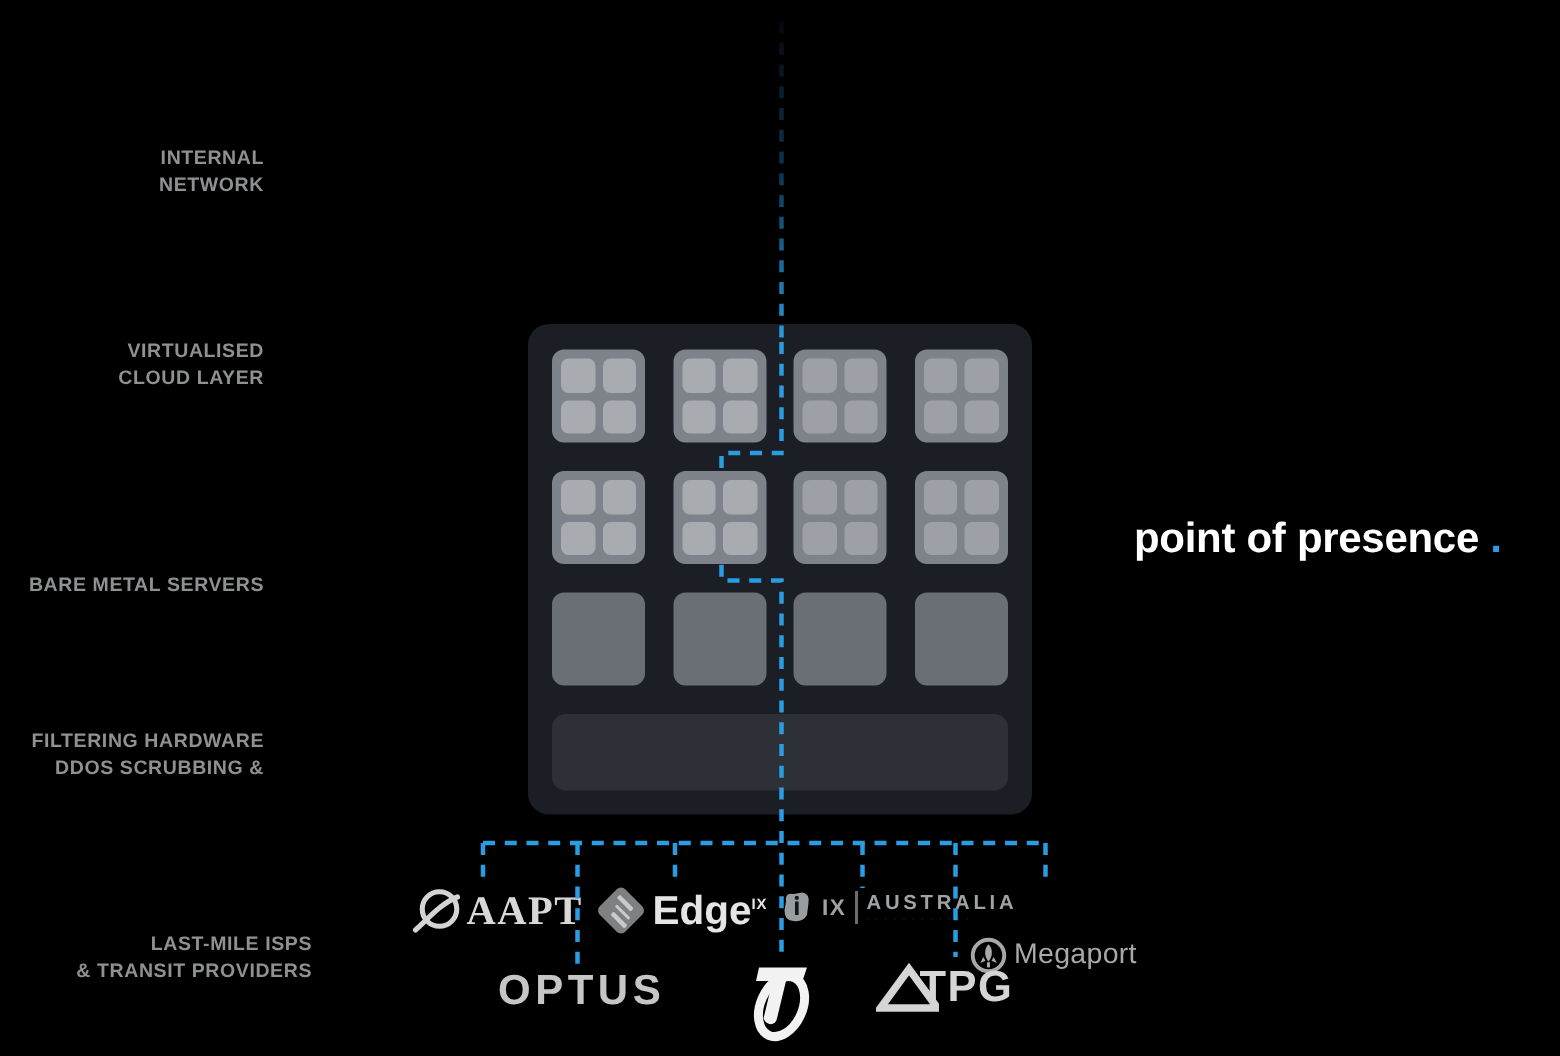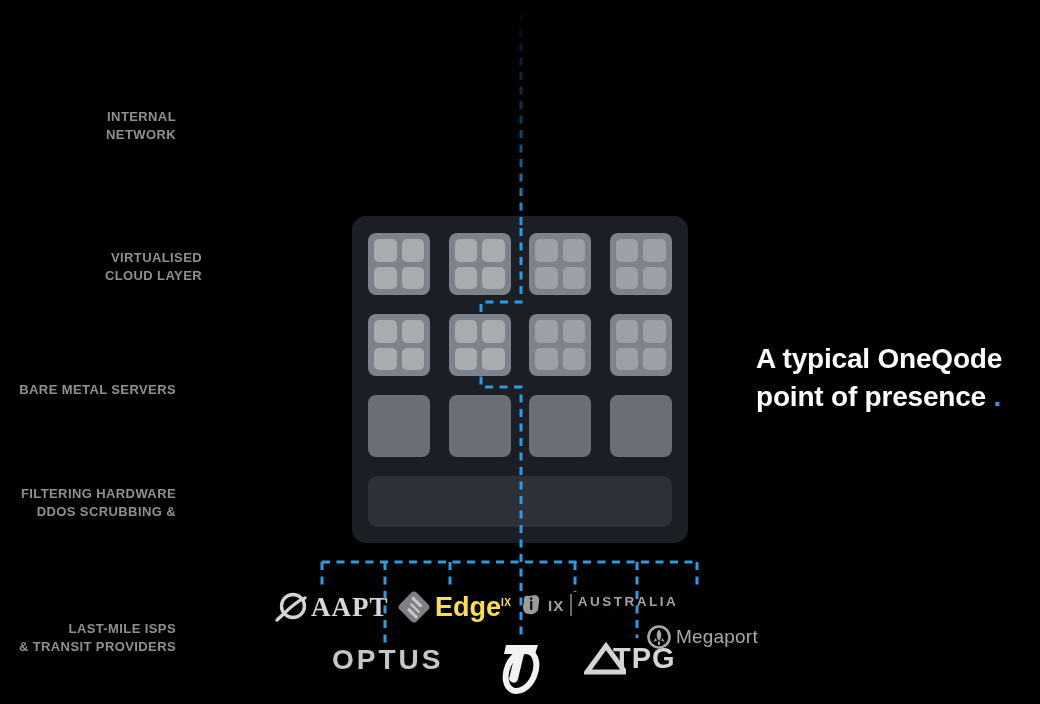--- a/index.html
+++ b/index.html
@@ -49,21 +49,21 @@
     line-height:38px; letter-spacing:-.2px;
   }
   #headline .dot{ color:#2a9ce2; }
 
   
   .logo{ position:absolute; display:flex; align-items:center; }
   #logo-aapt{ left:274px; top:589px; gap:1px; height:36px;
     color:#d8d8d8; font-family:"Liberation Serif", serif;
     font-size:27px; font-weight:bold; letter-spacing:1px; }
   #logo-edge{ left:397px; top:589px; gap:9px; height:36px;
-    color:#fde047; font-size:27px; font-weight:bold; }
+    color:#e5e5e5; font-size:27px; font-weight:bold; }
   #logo-edge sup{ font-size:10px; letter-spacing:.5px; }
   .edge-diamond{ width:24px; height:24px; background:#7f8084; border-radius:4px;
     transform:rotate(45deg); margin-left:5px;
     display:flex; flex-direction:column; justify-content:center; gap:3px; padding-left:4px;}
   .edge-diamond i{ display:block; width:13px; height:2.6px; background:#c9cacc; border-radius:1px;}
   .edge-diamond i:nth-child(2){ margin-left:2.5px; }
   .edge-diamond i:nth-child(3){ margin-left:5px; }
   #logo-ixaus{ left:520px; top:593px; gap:6px; color:#a0a3a5; }
   #logo-ixaus .ix{ font-size:15px; font-weight:800; letter-spacing:1px; }
   #logo-ixaus .div{ width:1.5px; height:22px; background:#6a6d70; }
@@ -74,36 +74,36 @@
   #logo-optus{ left:332px; top:644px;
     color:#c6c6c6; font-size:28px; font-weight:700; letter-spacing:3px; }
   #logo-telstra{ left:494px; top:635px; }
   #logo-tpg{ left:584px; top:640px; color:#d5d5d5; font-size:29px; font-weight:800; letter-spacing:1px;text-align:right; }
   #logo-tpg .tpg-text{ margin-left:-13px; }
 </style>
 </head>
 <body>
 
 <div id="labels">
-    <div class="tier-label" style="top: 108px;">
+    <div class="tier-label" style="top: 96px;">
       <div>INTERNAL</div>
       <div>NETWORK</div>
     </div>
-    <div class="tier-label" style="top: 249px; margin-left: 26px;">
+    <div class="tier-label" style="top: 225px;">
       <div>VIRTUALISED</div>
       <div>CLOUD LAYER</div>
     </div>
     <div class="tier-label" style="top: 369px; margin-top: 12px;">
       <div>BARE METAL SERVERS</div>
     </div>
     <div class="tier-label" style="top: 485px;">
       <div>FILTERING HARDWARE</div>
       <div>DDOS SCRUBBING &amp;</div>
     </div>
-    <div class="tier-label" style="top: 620px;">
+    <div class="tier-label" style="top: 620px; margin-left: 32px;">
       <div>LAST-MILE ISPS</div>
       <div>&amp; TRANSIT PROVIDERS</div>
     </div>
   </div>
 
 <div id="rack">
     <div class="rack-row">
       <div class="nic-card">
         <div class="cell"></div>
         <div class="cell"></div>
@@ -174,21 +174,20 @@
       <stop offset="1" stop-color="#2a9ce2" stop-opacity="1"></stop>
     </linearGradient>
   </defs>
   <path d="M521,14 V228" fill="none" stroke="url(#fadeTop)" stroke-width="3" stroke-dasharray="8 6.5"></path>
   <path d="M521,228 V302 H481 V387 H521 V638" fill="none" stroke="#2a9ce2" stroke-width="3" stroke-dasharray="8 6.5"></path>
   <path d="M322,562 H697" fill="none" stroke="#2a9ce2" stroke-width="3" stroke-dasharray="8 6.5"></path>
   <path d="M322,562 V588 M385,562 V645 M450,562 V588 M575,562 V592 M637,562 V638 M697,562 V586" fill="none" stroke="#2a9ce2" stroke-width="3" stroke-dasharray="8 6.5"></path>
 </svg>
 
 <div id="headline">
-  <div>A typical OneQode</div>
   <div><span>point of presence</span> <span class="dot">.</span></div>
 </div>
 
 <div class="logo" id="logo-aapt">
   <svg width="36" height="36" viewBox="0 0 36 36">
     <ellipse cx="19" cy="17" rx="11.5" ry="11.5" fill="none" stroke="#d4d4d4" stroke-width="3.4"></ellipse>
     <path d="M3,31 C10,25 20,13 31,9" fill="none" stroke="#d4d4d4" stroke-width="3.4" stroke-linecap="round"></path>
   </svg>
   <span>AAPT</span>
 </div>

